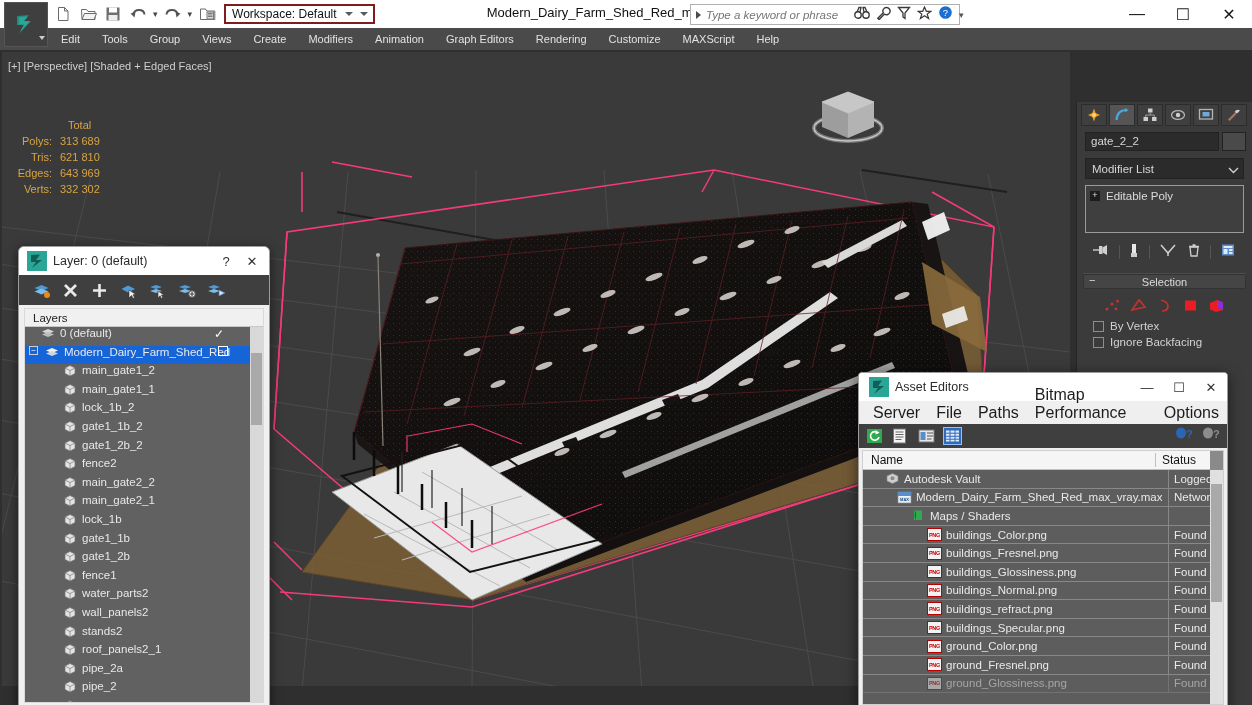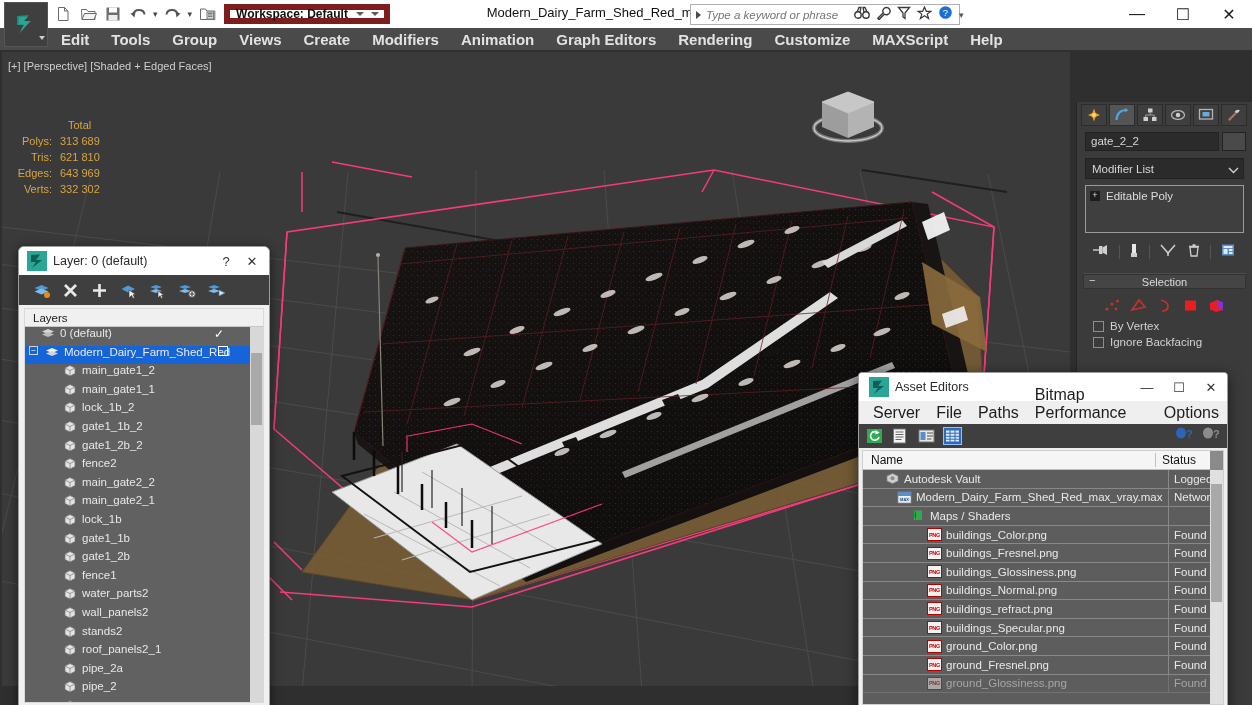--- a/index.html
+++ b/index.html
@@ -15,21 +15,21 @@
   .maxlogo{ position:absolute; left:4px; top:2px; width:44px; height:45px;
     background:#3f3f3f; border:1px solid #555; display:flex; align-items:center;
     justify-content:center; z-index:6;}
   .maxlogo .glyph{ width:26px; height:26px; position:relative; }
   .tb-icons{ display:flex; align-items:center; margin-left:52px; gap:3px; }
   .tbi{ width:22px; height:22px; display:flex; align-items:center; justify-content:center;
     border-radius:2px; }
   .tbi svg{ display:block; }
   .sep-dot{ color:#444; font-size:9px; margin:0 1px; }
   #ws-combo{ margin-left:6px; height:20px; display:flex; align-items:center;
-    border:6px solid #7f1d1d; background:#fff; padding:0 2px 0 6px;font-weight:bold; }
+    border:2px solid #7f1d1d; background:#fff; padding:0 2px 0 6px; }
   #ws-combo .lbl{ font-size:12px; color:#111; white-space:nowrap; }
   #ws-combo .carets{ display:flex; align-items:center; gap:7px; margin-left:8px;
     padding-right:3px; }
   .caret{ width:0;height:0;border-left:4px solid transparent;border-right:4px solid transparent;
     border-top:4px solid #5a5a5a; }
   #doc-title{ position:absolute; left:0; right:0; top:5px; text-align:center;
     font-size:13px; color:#111; pointer-events:none; }
   #qsearch{ position:absolute; left:690px; top:4px; width:270px; height:21px;
     display:flex; align-items:center; border:1px solid #b0b0b0; background:#fff; }
   #qsearch .lcaret{ width:0;height:0;border-top:4px solid transparent;
@@ -38,21 +38,21 @@
     color:#9a9a9a; width:144px; font-family:"Liberation Sans", sans-serif;
     background:#fff; }
   #qsearch .qicons{ display:flex; align-items:center; gap:6px; margin-left:4px; }
   .winbtns{ position:absolute; right:0; top:0; display:flex; height:28px; }
   .winbtn{ width:46px; height:28px; display:flex; align-items:center;
     justify-content:center; color:#1a1a1a; }
 
   
   #menubar{ position:absolute; left:0; top:28px; width:1252px; height:22px;
     background:#4a4a4a; display:flex; align-items:center; padding-left:50px; }
-  #menubar .mi{ font-size:15px; color:#e2e2e2; padding:2px 11px; white-space:nowrap;font-weight:bold; }
+  #menubar .mi{ font-size:11px; color:#e2e2e2; padding:2px 11px; white-space:nowrap; }
 
   
   #workarea{ position:absolute; left:0; top:50px; width:1252px; height:655px;
     background:#2f2f2f; }
 
   
   #viewport{ position:absolute; left:2px; top:2px; width:1068px; height:634px;
     background:#3a3a3a; overflow:hidden; }
   #vp-grid{ position:absolute; inset:0; }
   #vp-stats{ position:absolute; left:6px; top:6px; font-size:11px; color:#d9a441;

